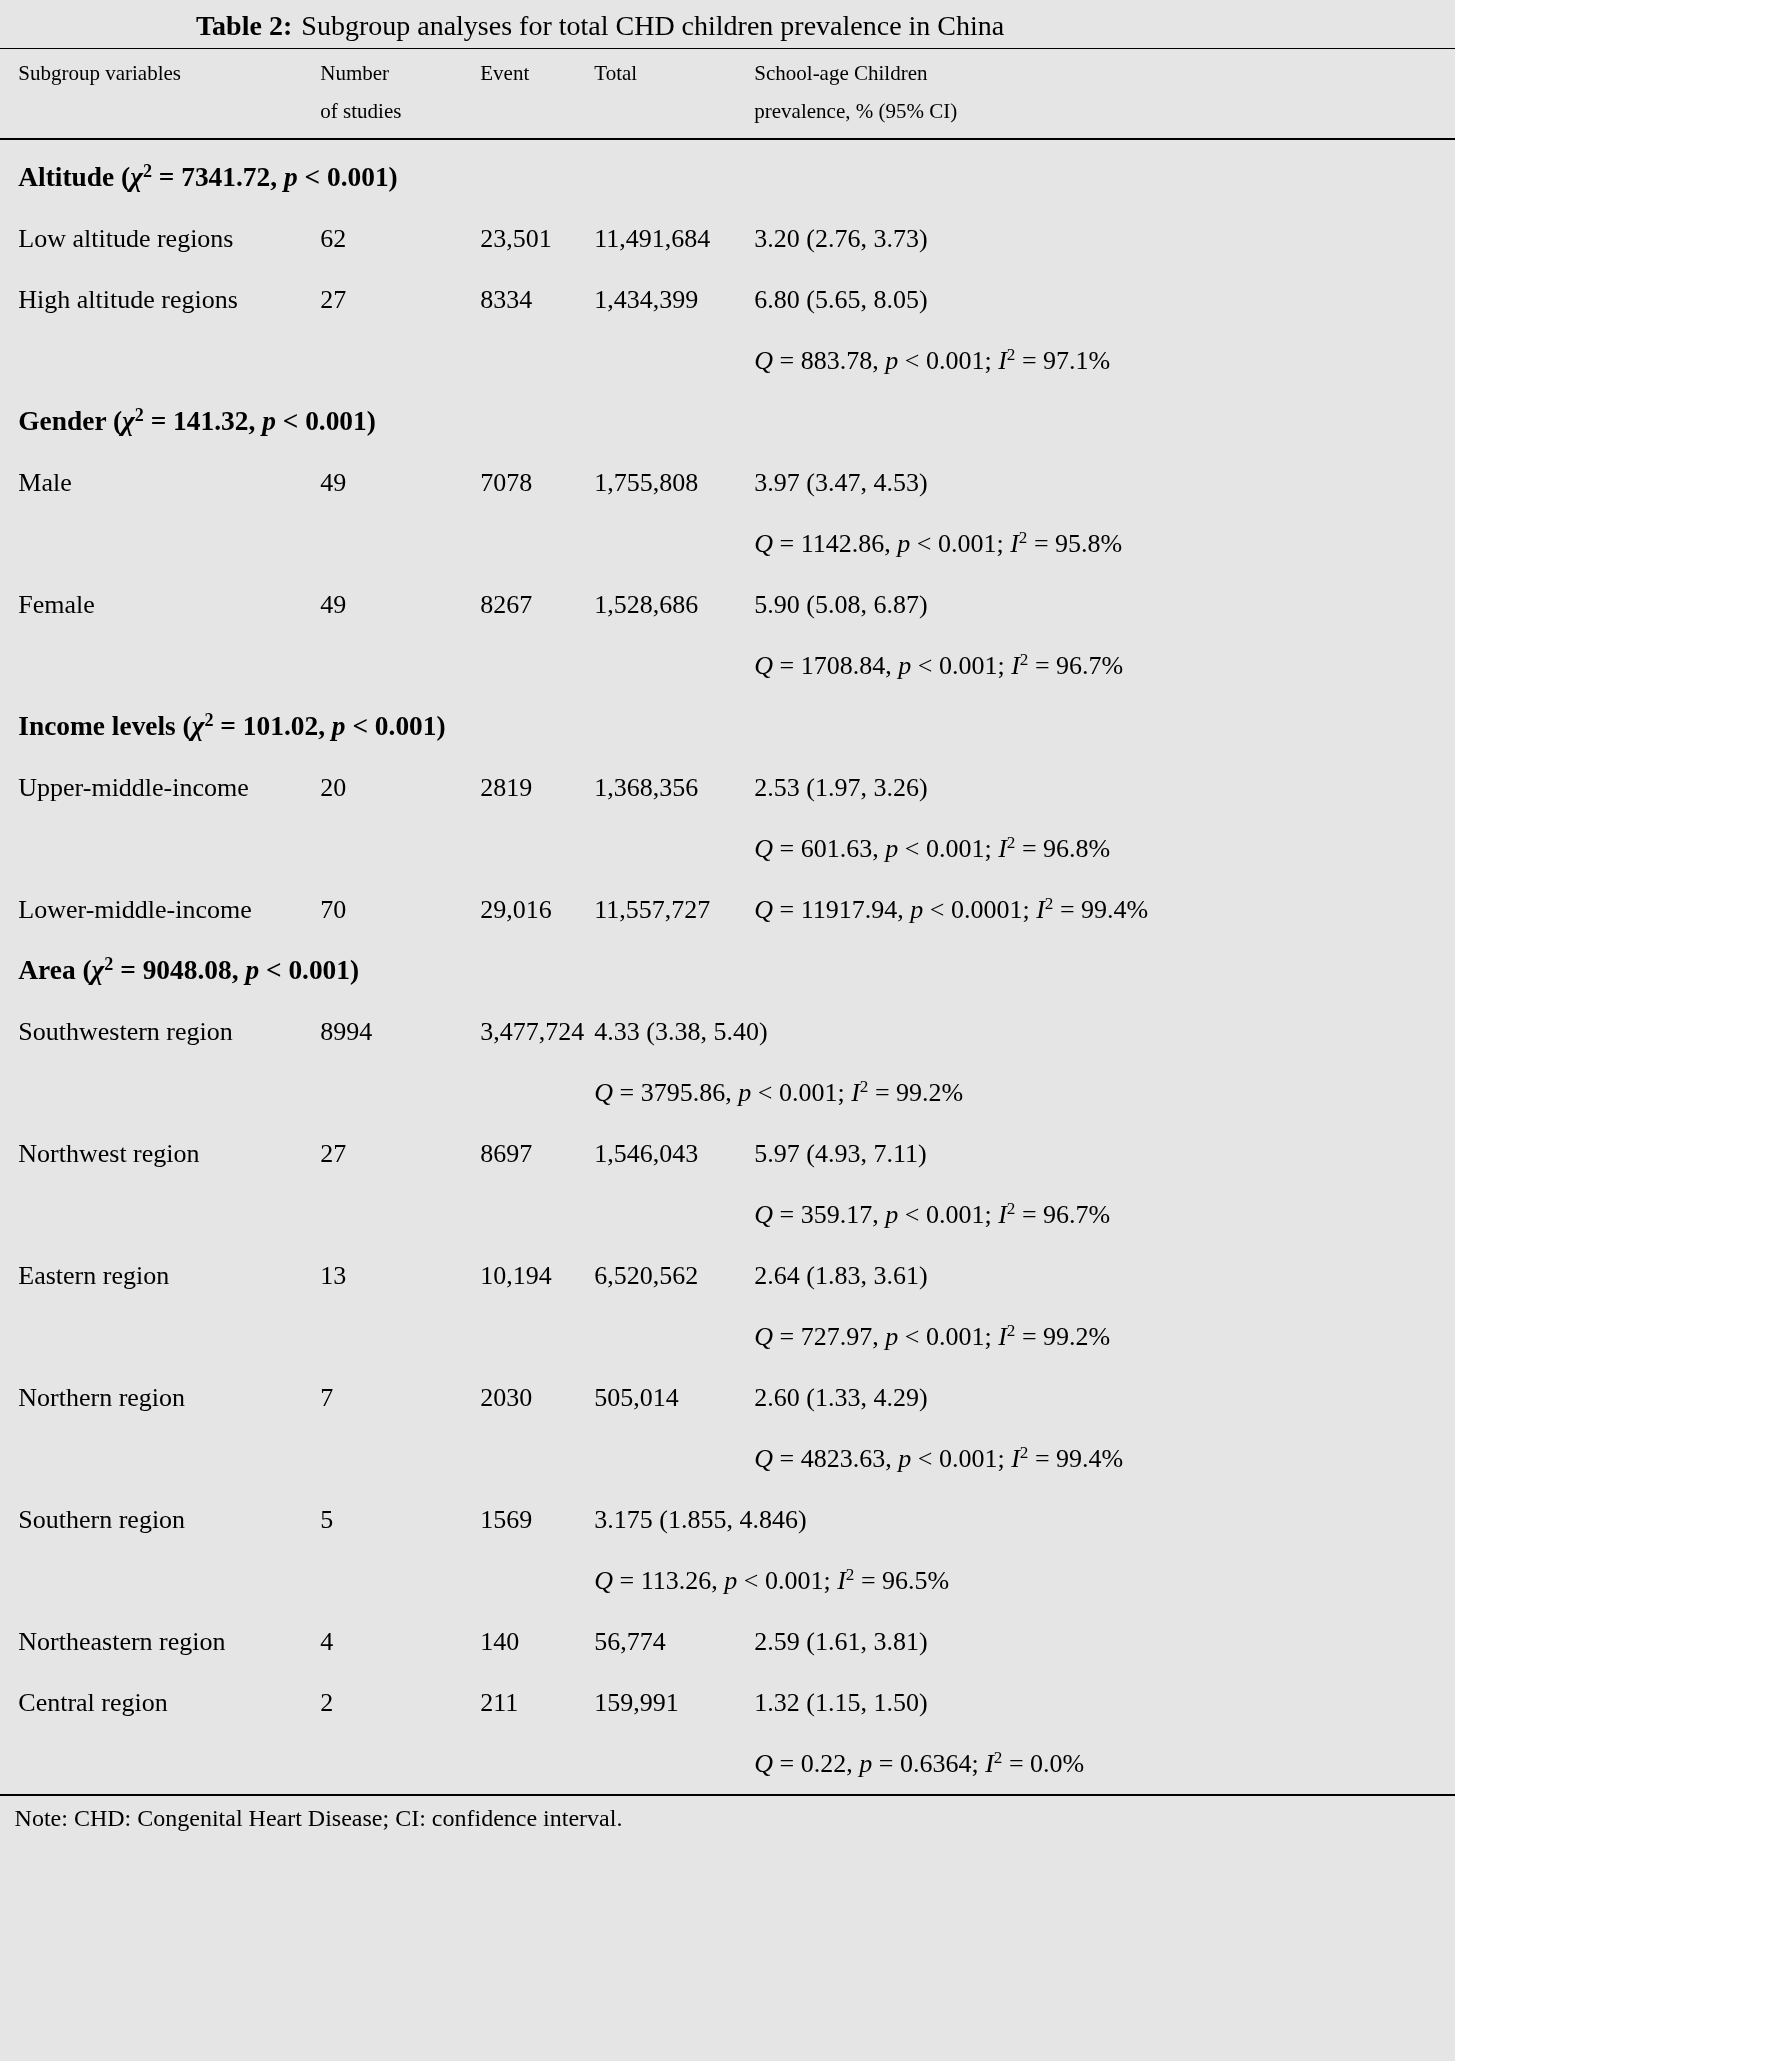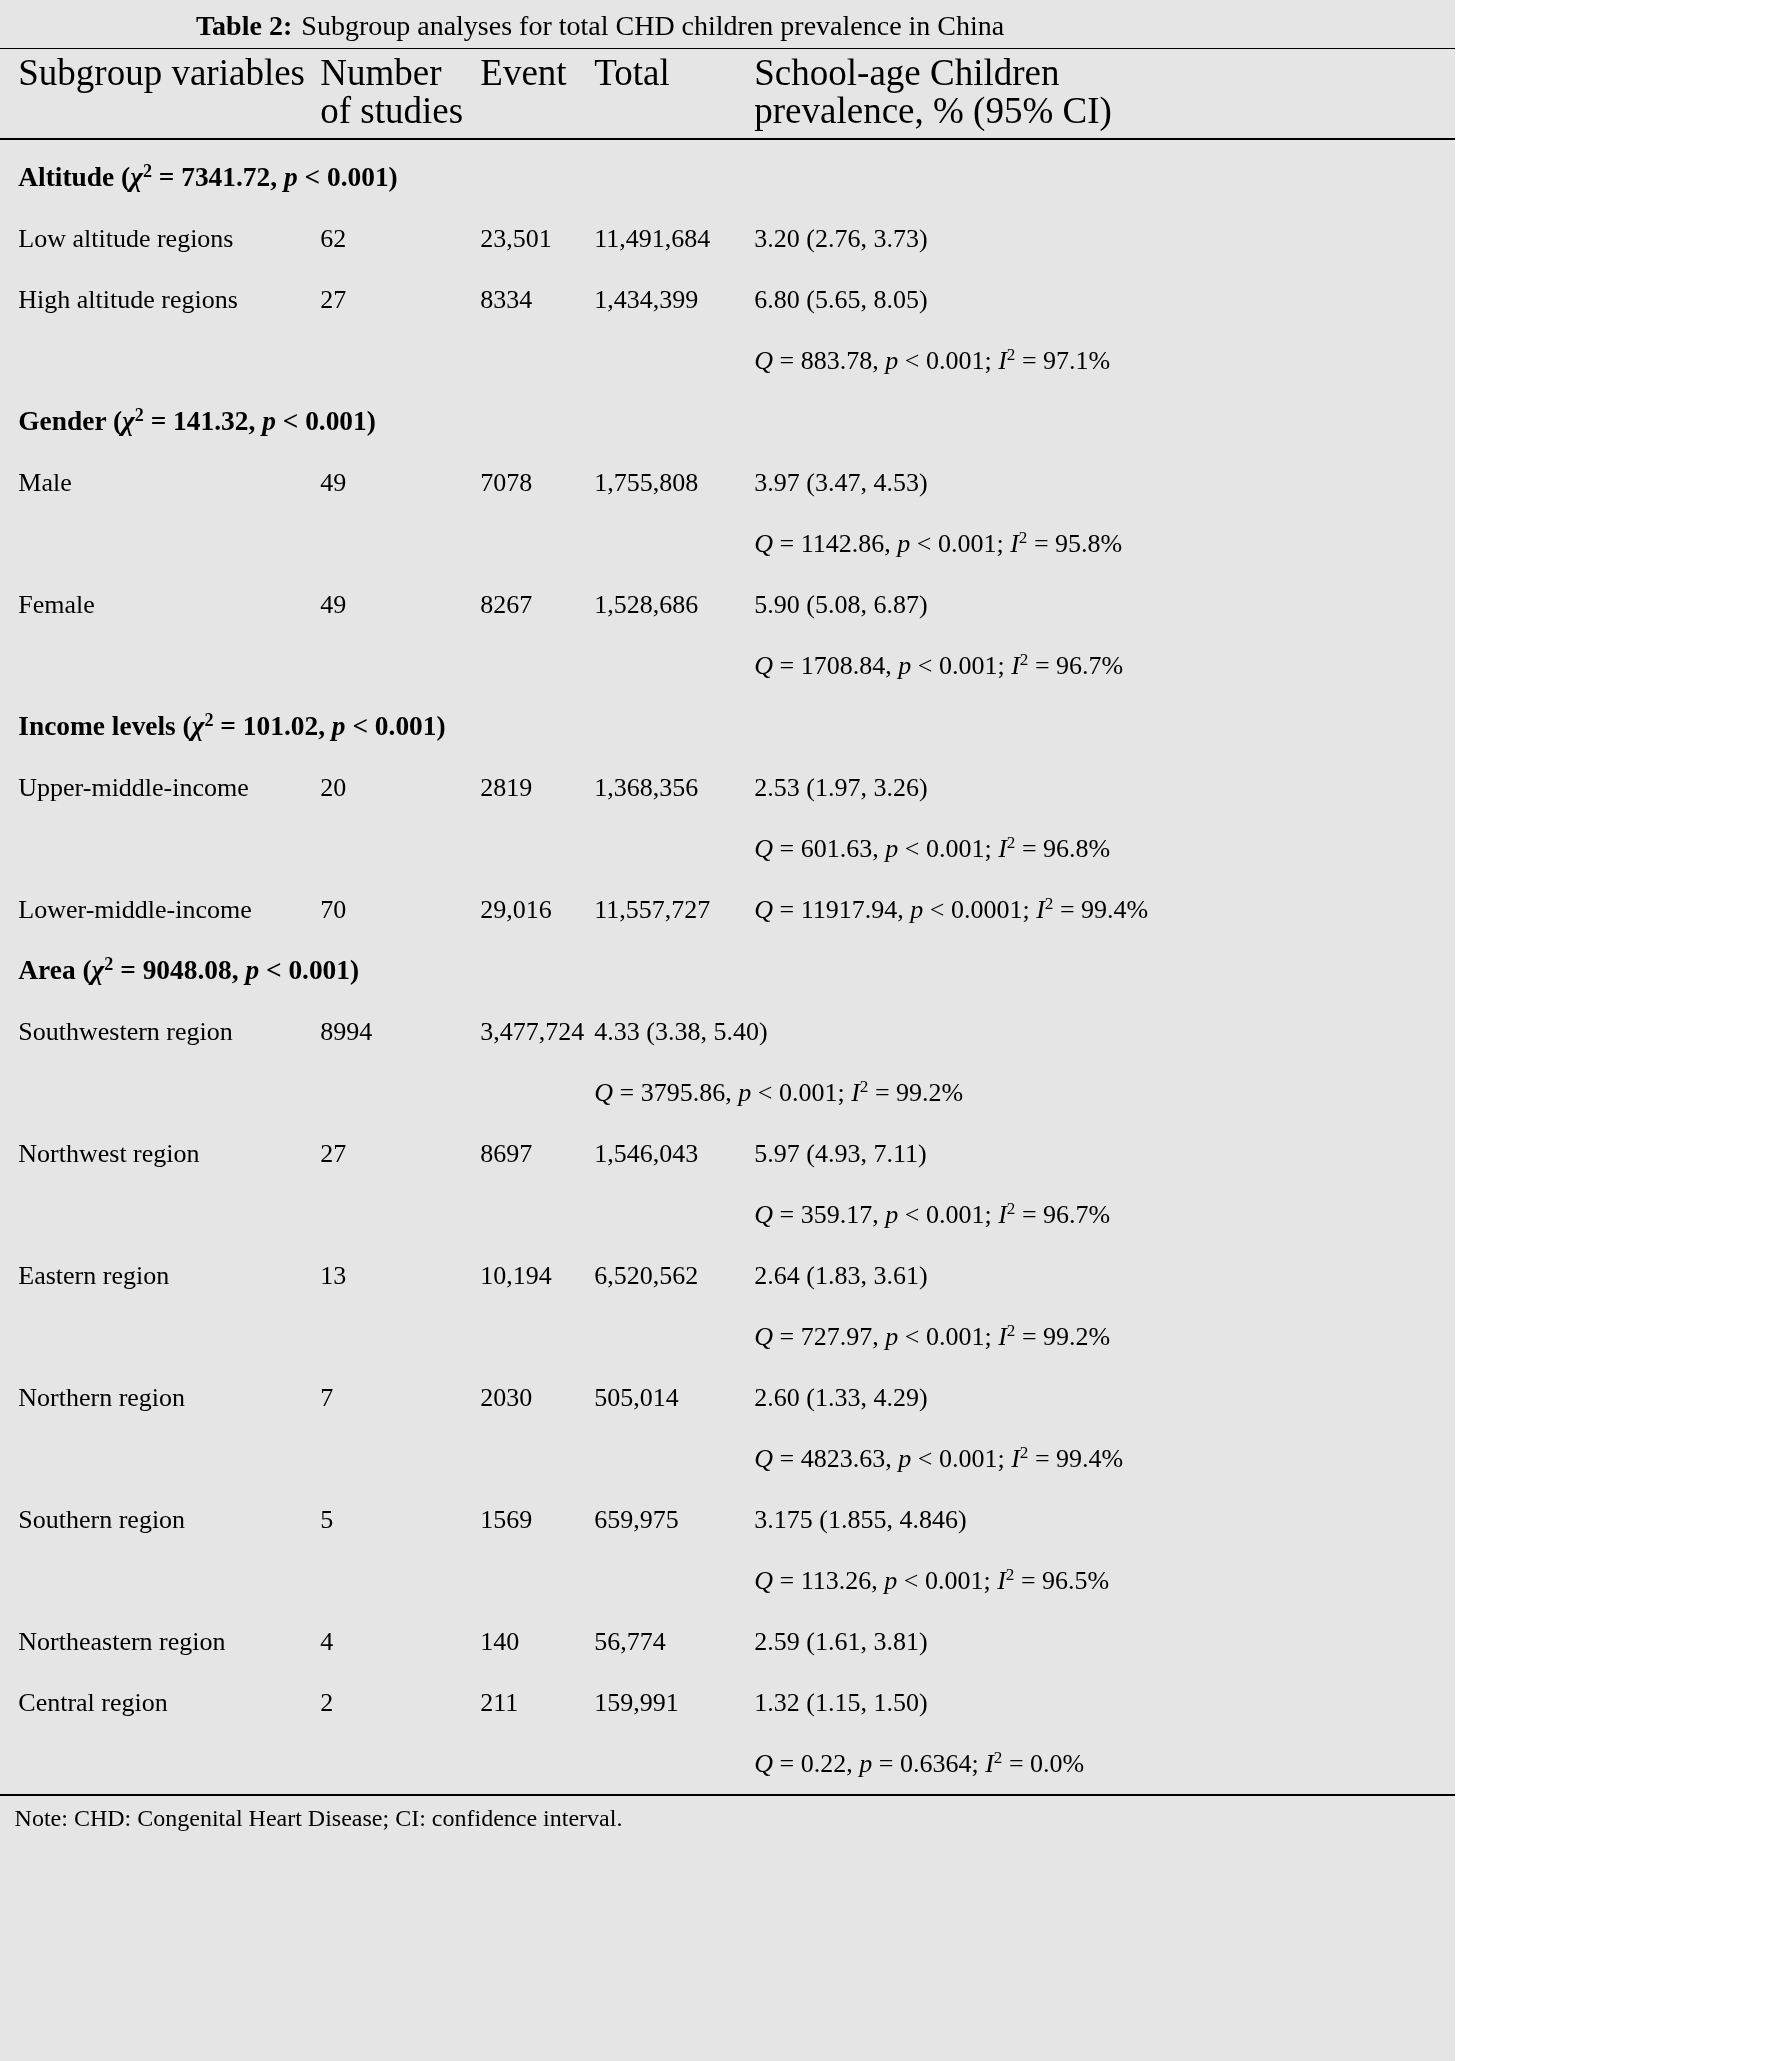--- a/index.html
+++ b/index.html
@@ -39,21 +39,21 @@
   .rule-mid, .rule-bottom {
     border-top: 2.7px solid #000000;
   }
   .grid {
     display: grid;
     grid-template-columns: 302px 160px 114px 160px 1fr;
     padding: 0 18.3px;
     box-sizing: border-box;
   }
   .header-row {
-    font-size: 37px;
+    font-size: 21px;
     line-height: 38px;
     padding-top: 5.5px;
     padding-bottom: 7.3px;
   }
   .tbody {
     padding-top: 7px;
   }
   .section-header {
     font-weight: bold;
     font-size: 27.4px;
@@ -208,21 +208,20 @@
         <div class="cell">505,014</div>
         <div class="cell">
           <div>2.60 (1.33, 4.29)</div>
           <div><i>Q</i> = 4823.63, <i>p</i> &lt; 0.001; <i>I</i><sup>2</sup> = 99.4%</div>
         </div>
       </div>
       <div class="grid data-row">
         <div class="cell">Southern region</div>
         <div class="cell">5</div>
         <div class="cell">1569</div>
-        <div class="cell">659,975</div>
         <div class="cell">
           <div>3.175 (1.855, 4.846)</div>
           <div><i>Q</i> = 113.26, <i>p</i> &lt; 0.001; <i>I</i><sup>2</sup> = 96.5%</div>
         </div>
       </div>
       <div class="grid data-row">
         <div class="cell">Northeastern region</div>
         <div class="cell">4</div>
         <div class="cell">140</div>
         <div class="cell">56,774</div>

